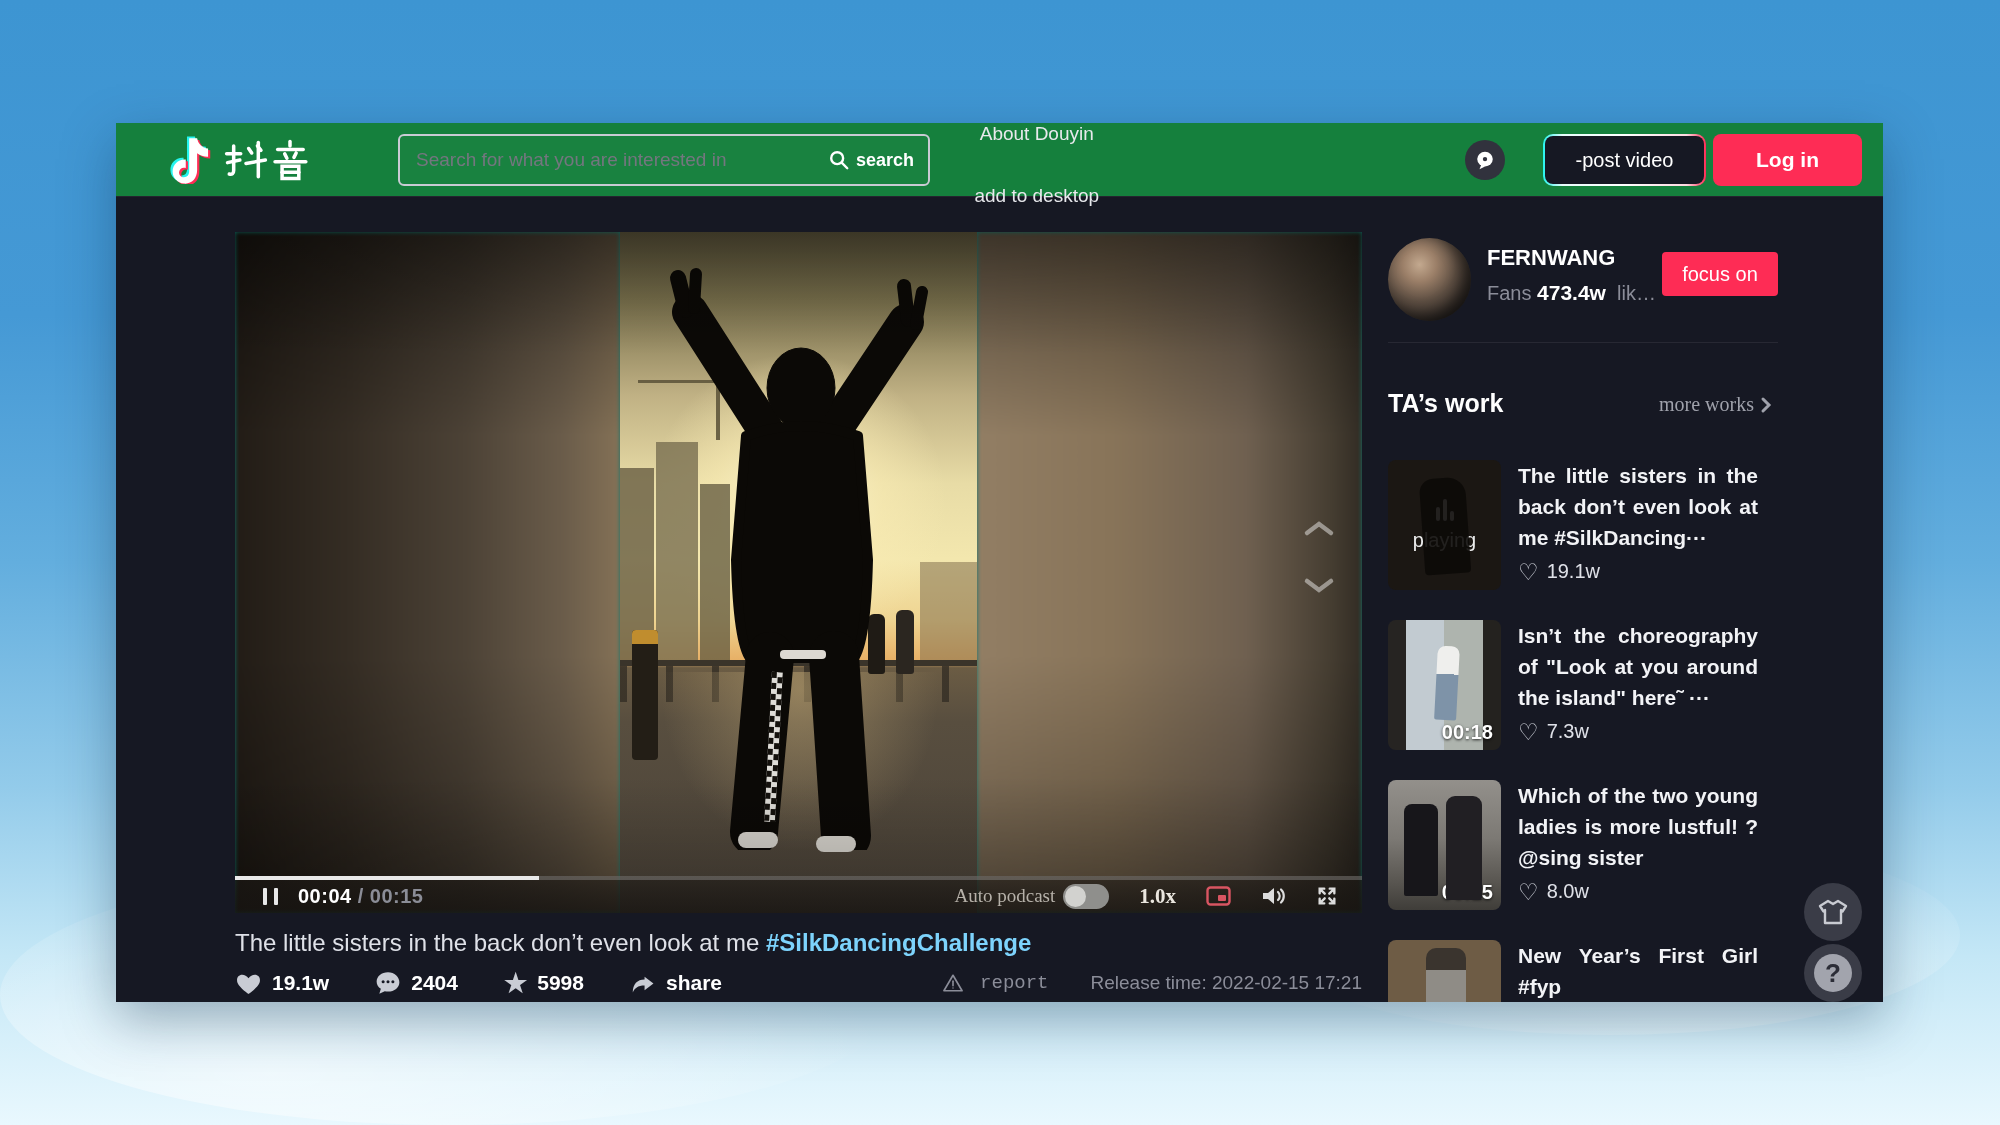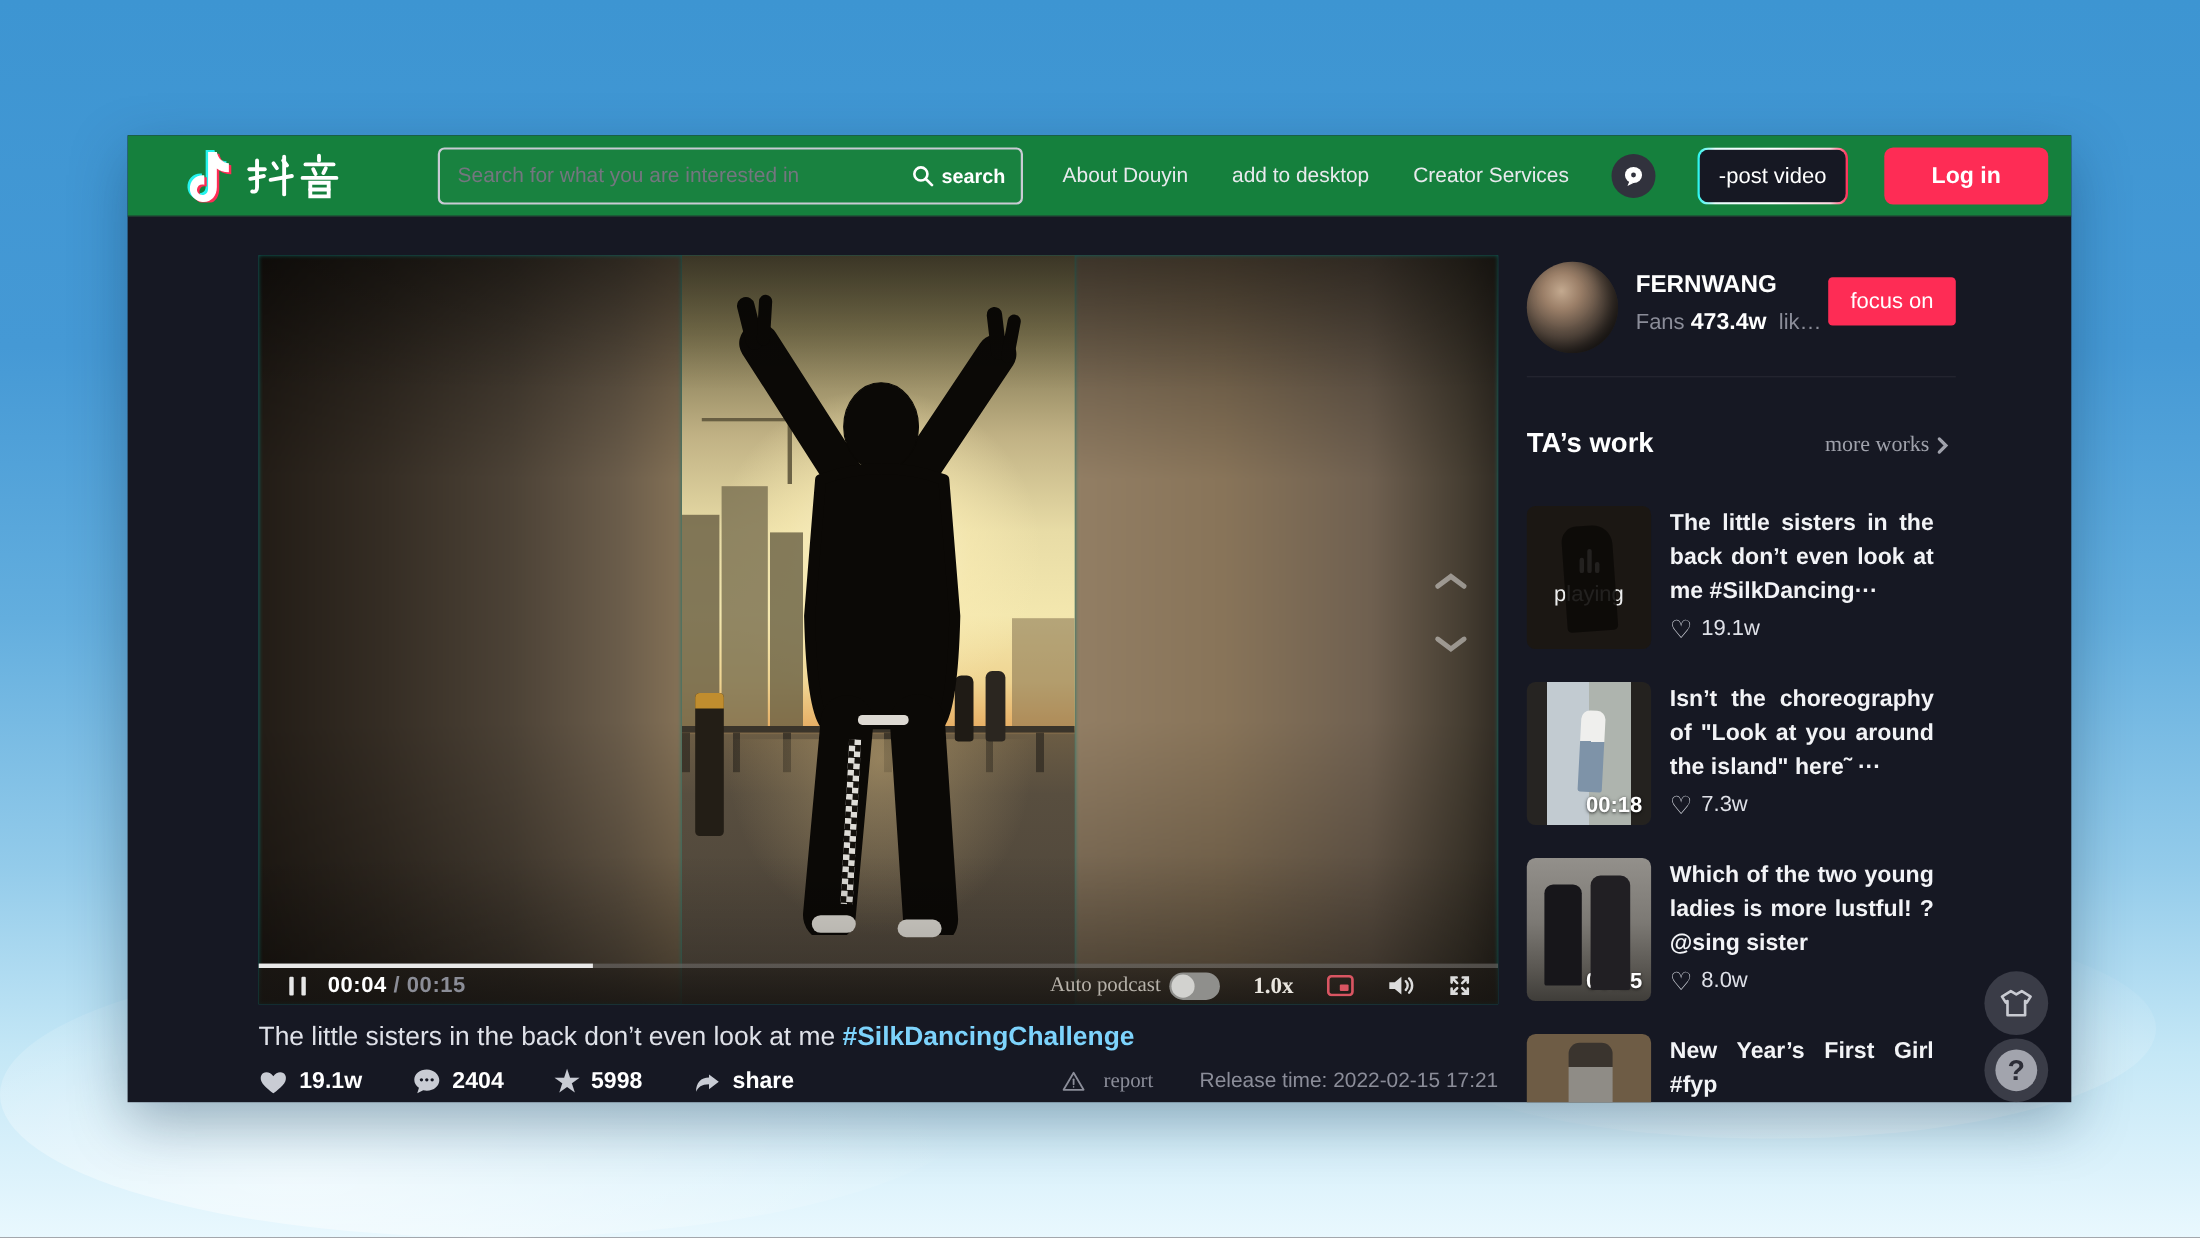--- a/index.html
+++ b/index.html
@@ -26,27 +26,27 @@
 
   #searchbox { left:282px; top:11px; width:532px; height:52px; border:2px solid #c9cbd4; border-radius:6px;
     display:flex; align-items:center; background:rgba(255,255,255,.02); }
   #searchbox input { flex:1; background:transparent; border:0; outline:0; color:#cfd1d9;
     font-size:19px; padding:0 12px 0 16px; font-family:"Liberation Sans",sans-serif; }
   #searchbox input::placeholder { color:#74767f; }
   #search-btn { display:flex; align-items:center; gap:6px; padding:0 14px 0 8px; height:100%;
     background:none; border:0; color:#fff; font-size:18px; font-weight:bold; cursor:pointer;
     font-family:"Liberation Sans",sans-serif; }
 
-  #nav { left:850px; top:0; height:74px; display:flex; align-items:center; gap:40px; }
+  #nav { left:850px; top:0; height:74px; display:flex; align-items:center; gap:40px;flex-direction:column; }
   .nav-link { color:#e8e9ed; font-size:19px; cursor:pointer; white-space:nowrap; }
 
   #msg-btn { left:1349px; top:17px; width:40px; height:40px; border-radius:50%; background:#31323d;
     display:flex; align-items:center; justify-content:center; border:0; cursor:pointer; }
 
-  #post-video-btn { left:1427px; top:11px; width:137px; height:52px; border-radius:10px;
+  #post-video-btn { left:1427px; top:11px; width:163px; height:52px; border-radius:10px;
     color:#fff; font-size:20px; display:flex; align-items:center; justify-content:center; cursor:pointer;
     border:2px solid transparent;
     background:linear-gradient(#161823,#161823) padding-box,
                linear-gradient(90deg,#25f4ee 0%,#e8fdfc 12%,#ffffff 50%,#ffd9e2 88%,#fe2c55 100%) border-box; }
   #login-btn { left:1597px; top:11px; width:149px; height:52px; border-radius:8px; border:0;
     background:#fe2c55; color:#fff; font-size:21px; font-weight:bold; cursor:pointer;
     font-family:"Liberation Sans",sans-serif; }
 
   
   #player { left:119px; top:109px; width:1127px; height:681px; background:#0f766e; overflow:hidden; cursor:pointer; }
@@ -99,21 +99,21 @@
   #chev-up { top:287px; } #chev-down { top:345px; }
 
   
   #title-row { left:119px; top:806px; width:1127px; font-size:24px; color:#dfe1e8; white-space:nowrap; }
   #title-row b { color:#7dd3fc; font-weight:bold; }
   #stats-row { left:119px; top:848px; width:1127px; display:flex; align-items:center; }
   .stat { display:flex; align-items:center; gap:10px; border:0; background:none; cursor:pointer;
     color:#fff; font-size:21px; font-weight:bold; font-family:"Liberation Sans",sans-serif; margin-right:46px; }
   .stat .ic { color:#c9ccd4; display:flex; align-items:center; }
   #report-btn { margin-left:auto; display:flex; align-items:center; gap:16px; border:0; background:none;
-    cursor:pointer; color:#8b8d99; font-size:19px; font-family:Liberation Serif, serif; }
+    cursor:pointer; color:#8b8d99; font-size:19px; font-family:Liberation Mono, monospace; }
   #release-time { margin-left:42px; color:#8b8d99; font-size:19px; }
 
   
   #sidebar { left:1272px; top:0; width:390px; height:879px; }
   #avatar { left:0; top:115px; width:83px; height:83px; border-radius:50%; cursor:pointer;
     background:radial-gradient(circle at 38% 32%,#c3a98f 0%,#9b7f68 22%,#5d4e42 48%,#2c2724 78%,#1d1a18 100%);
     box-shadow:inset -8px -6px 14px rgba(0,0,0,.5); }
   #user-name { left:99px; top:122px; font-size:22px; font-weight:bold; color:#fff; cursor:pointer; }
   #user-fans { left:99px; top:158px; font-size:20px; color:#8b8d99; white-space:nowrap; }
   #user-fans b { color:#fff; font-size:21px; }

